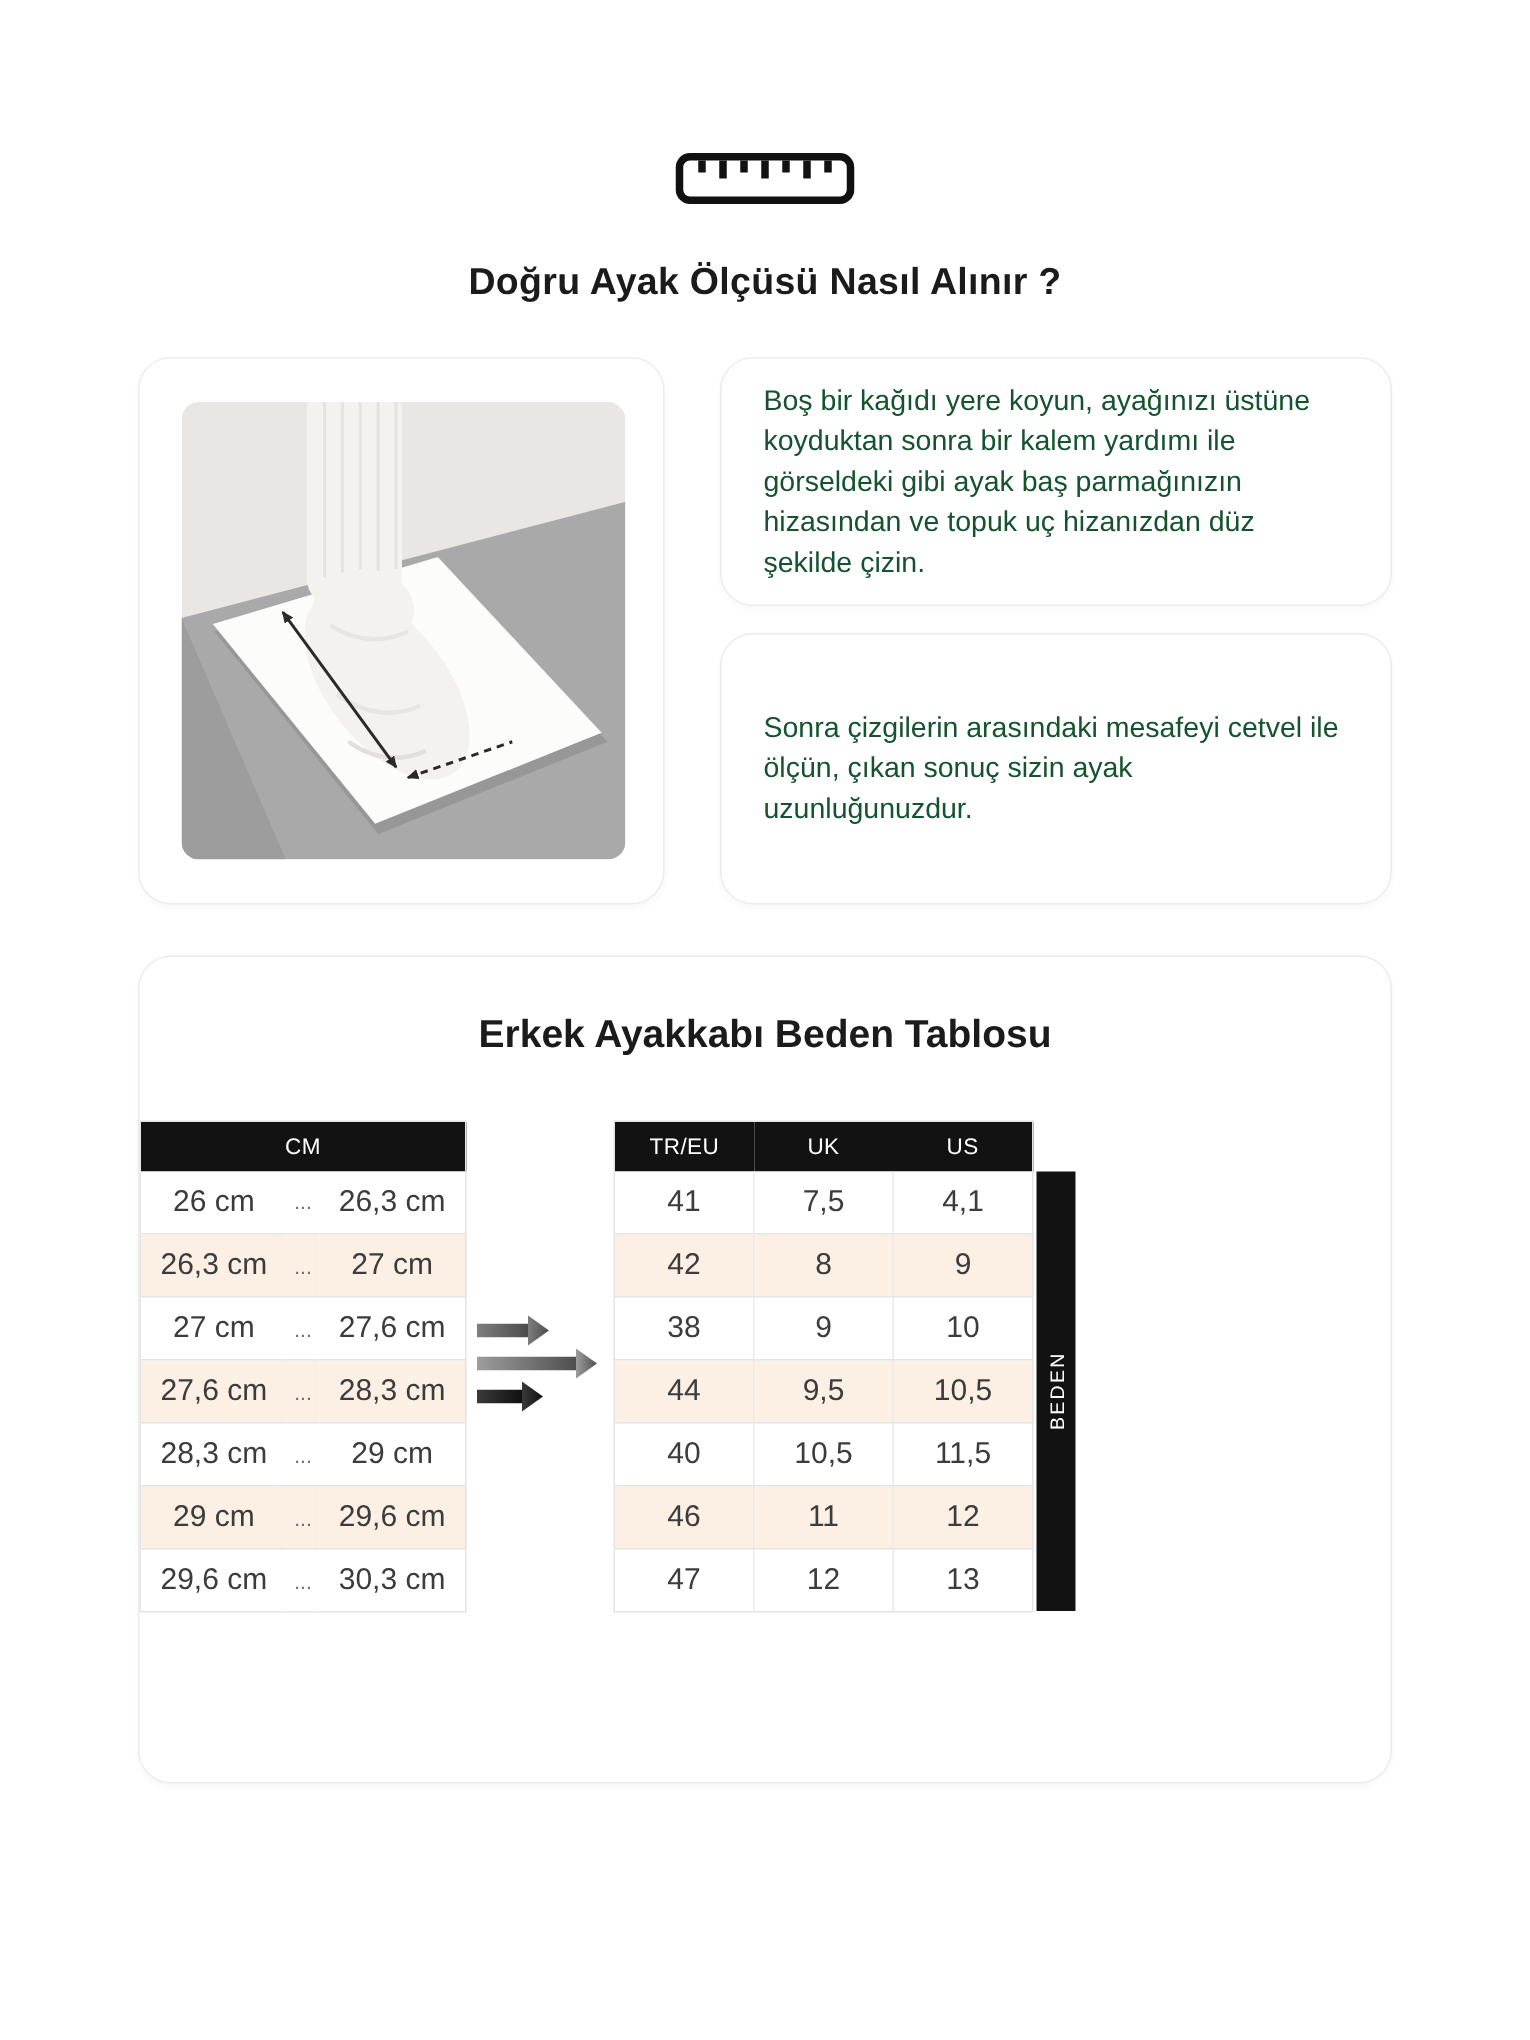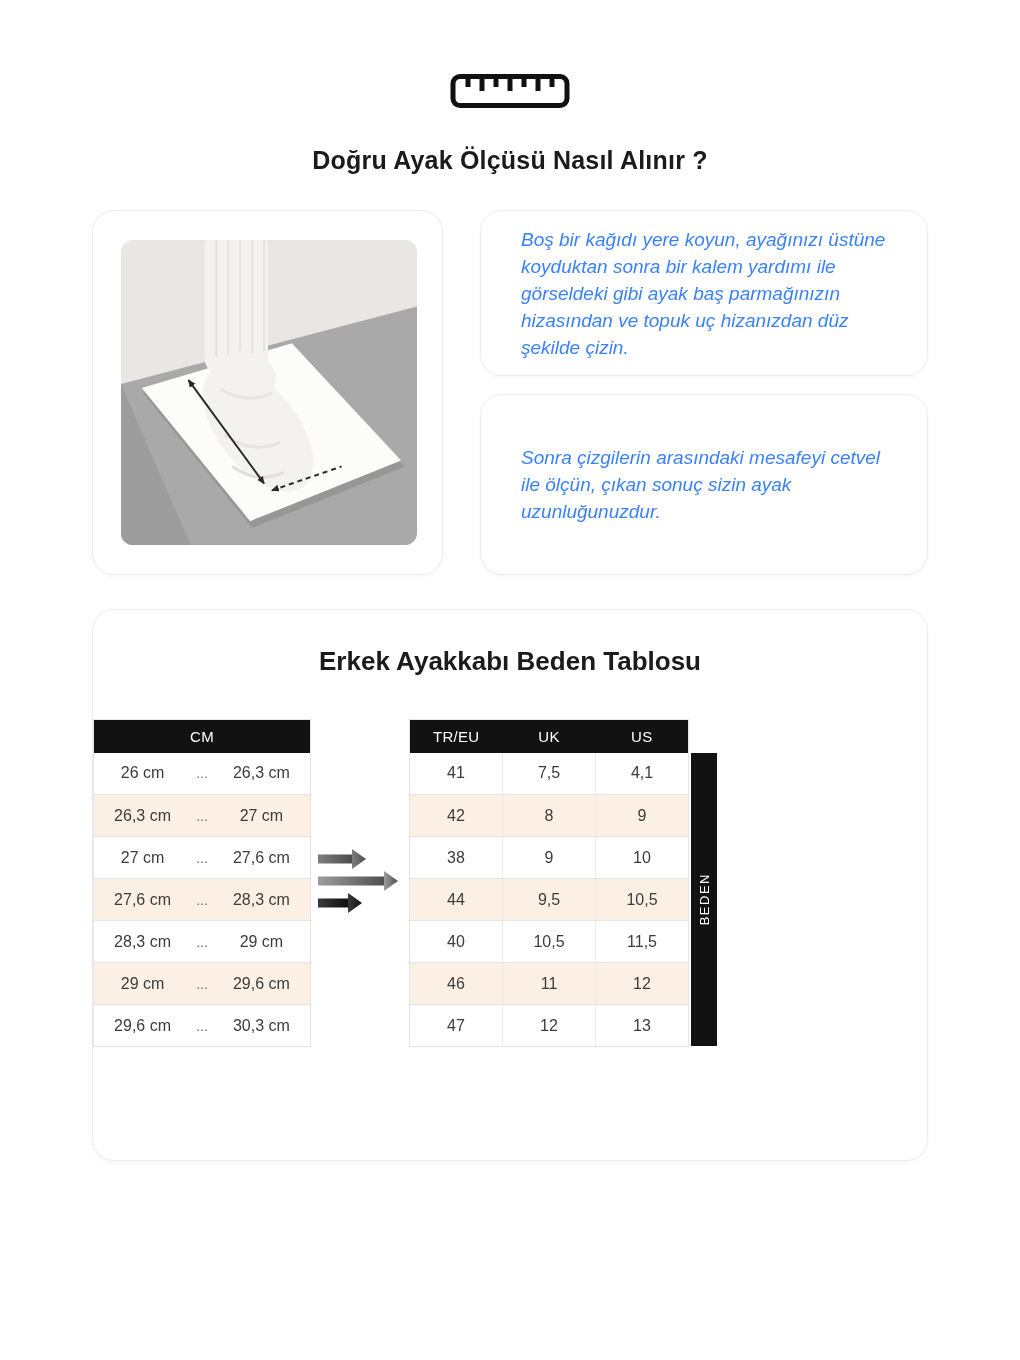--- a/index.html
+++ b/index.html
@@ -1,54 +1,54 @@
 <!DOCTYPE html>
 <html><head>
 <meta charset="utf-8">
 <style>
   * { box-sizing: border-box; }
   html, body { margin: 0; padding: 0; background: #ffffff; }
   .page {
     width: 1020px; height: 1360px; position: relative; overflow: hidden;
     font-family: "Liberation Sans", sans-serif; background: #ffffff;
-    padding-top: 72px;
+    padding-top: 100px;
   }
   .ruler-wrap { display: flex; justify-content: center; }
   .page-title {
     margin: 36px 0 0; text-align: center;
     font-size: 25px; font-weight: 700; color: #1b1b1b; letter-spacing: 0.2px;
   }
   .content { width: 836px; margin: 0 auto; }
 
   
   .top-row { margin-top: 35px; display: flex; gap: 37px; }
   .card {
     border: 1.5px solid #ececec; border-radius: 22px; background: #fff;
     box-shadow: 0 2px 5px rgba(0,0,0,0.035);
   }
   .photo-card { width: 351px; height: 365px; padding: 29px 25px 29px 28px; flex: 0 0 auto; }
   .photo { width: 100%; height: 100%; border-radius: 12px; overflow: hidden; }
   .instr-col { flex: 1; display: flex; flex-direction: column; gap: 18px; }
   .instr-card { display: flex; align-items: center; padding: 0 28px; }
   .instr-card.first { height: 166px; }
   .instr-card.second { flex: 1; }
-  .instr-text { margin: 12px; font-size: 19px; line-height: 27px; color: #3b82f6; font-style: italic; }
+  .instr-text { margin: 0; font-size: 19px; line-height: 27px; color: #14532d; }
 
   
   .size-card { margin-top: 34px; height: 552px; padding-top: 36px; }
   .size-title { margin: 0; text-align: center; font-size: 26px; font-weight: 700; color: #1b1b1b; }
   .tables-row { margin-top: 42px; display: flex; justify-content: flex-start; align-items: flex-start; }
 
   table { border-collapse: collapse; border: 1px solid #e4e4e4; }
   thead th {
     background: #121212; color: #ffffff; height: 33px;
     font-size: 15px; font-weight: 500; letter-spacing: 0.3px; text-align: center;
   }
   tbody td {
-    height: 42px; text-align: center; font-size: 16px; color: #3c3c3c;
+    height: 42px; text-align: center; font-size: 20px; color: #3c3c3c;
     border-bottom: 1px solid #e4e4e4; background: #ffffff;
   }
   tbody tr:nth-child(even) td { background: #fcf0e4; }
 
   .cm-table { width: 218px; }
   .cm-table td.col-from, .cm-table td.col-to { width: 45%; }
   .cm-table td.col-sep { width: 10%; font-size: 14px; color: #6b6b6b; }
 
   .size-table { width: 280px; }
   .size-table th { width: 33.33%; }

